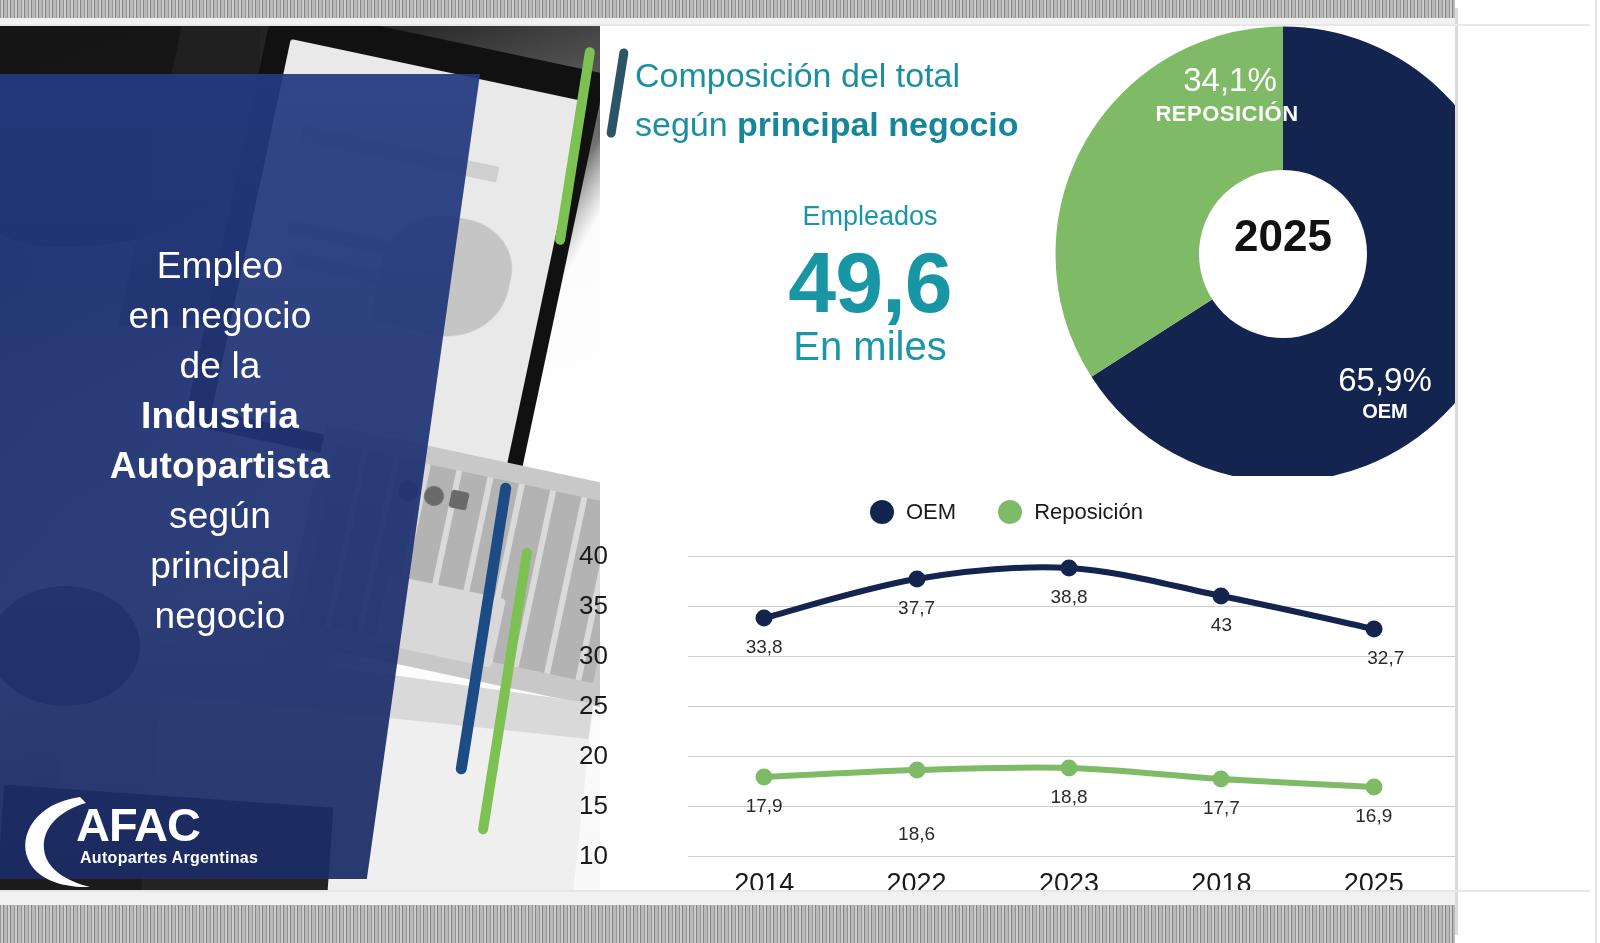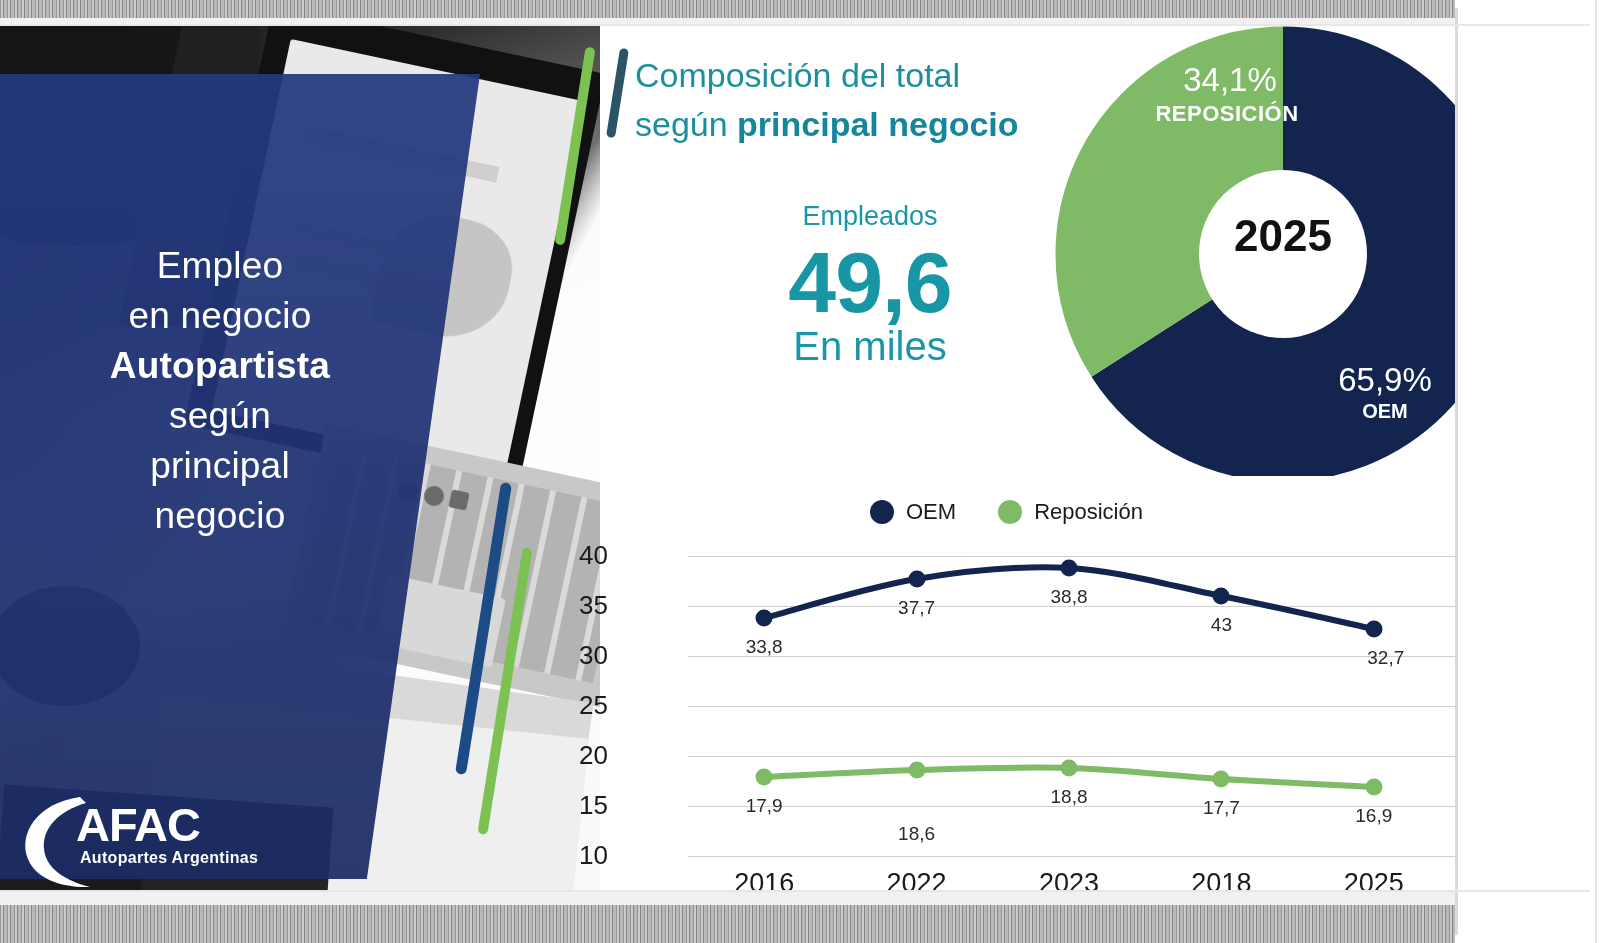--- a/index.html
+++ b/index.html
@@ -159,20 +159,22 @@
       <div class="ph" id="ph-bottomdark"></div>
       <div class="ph" id="ph-port1"></div>
       <div class="ph" id="ph-port2"></div>
       <div class="ph" id="ph-port3"></div>
 
       <div id="blue-panel"></div>
 
       <div id="title-block">
         <div>Empleo</div>
         <div>en negocio</div>
+        <div>de la</div>
+        <div class="b">Industria</div>
         <div class="b">Autopartista</div>
         <div>según</div>
         <div>principal</div>
         <div>negocio</div>
       </div>
 
       <div id="afac-logo">
         <svg width="250" height="100" viewBox="0 0 250 100">
           <path d="M62 6 C18 12 0 44 10 68 C18 88 44 97 72 96 C48 90 28 78 26 58 C24 38 40 20 68 12 Z" fill="#ffffff"></path>
         </svg>
@@ -232,21 +234,21 @@
             <div class="gridline" style="top: 100px;"></div>
             <div class="ytick" style="top: 100px;">30</div>
             <div class="gridline" style="top: 150px;"></div>
             <div class="ytick" style="top: 150px;">25</div>
             <div class="gridline" style="top: 200px;"></div>
             <div class="ytick" style="top: 200px;">20</div>
             <div class="gridline" style="top: 250px;"></div>
             <div class="ytick" style="top: 250px;">15</div>
             <div class="gridline" style="top: 300px;"></div>
             <div class="ytick" style="top: 300px;">10</div>
-            <div class="xtick" style="left: 79.2px;">2016</div>
+            <div class="xtick" style="left: 79.2px;">2014</div>
             <div class="xtick" style="left: 231.6px;">2022</div>
             <div class="xtick" style="left: 384px;">2023</div>
             <div class="xtick" style="left: 536.4px;">2018</div>
             <div class="xtick" style="left: 688.8px;">2025</div>
             <svg width="850" height="300" style="position: absolute; left: 0px; top: 0px; overflow: visible;">
               <path d="M144.2 62.00000000000003 C169.6 55.500000000000014,245.8 31.33333333333327,296.6 22.999999999999943 C347.40000000000003 14.666666666666615,398.2 9.166666666666714,449 12.000000000000057 C499.8 14.8333333333334,550.5999999999999 29.833333333333343,601.4 40 C652.2 50.16666666666666,728.4000000000001 67.5,753.8000000000001 73" fill="none" stroke="#13254e" stroke-width="6" stroke-linecap="round"></path>
               <path d="M144.2 221 C169.6 219.83333333333334,245.8 215.5,296.6 214 C347.40000000000003 212.5,398.2 210.5,449 212 C499.8 213.5,550.5999999999999 219.83333333333334,601.4 223 C652.2 226.16666666666666,728.4000000000001 229.66666666666666,753.8000000000001 231" fill="none" stroke="#7fbb67" stroke-width="6" stroke-linecap="round"></path>
             </svg>
             <div class="dot" style="left: 144.2px; top: 62px; background: rgb(19, 37, 78);"></div>
             <div class="dlabel" style="left: 144.2px; top: 80px;">33,8</div>

